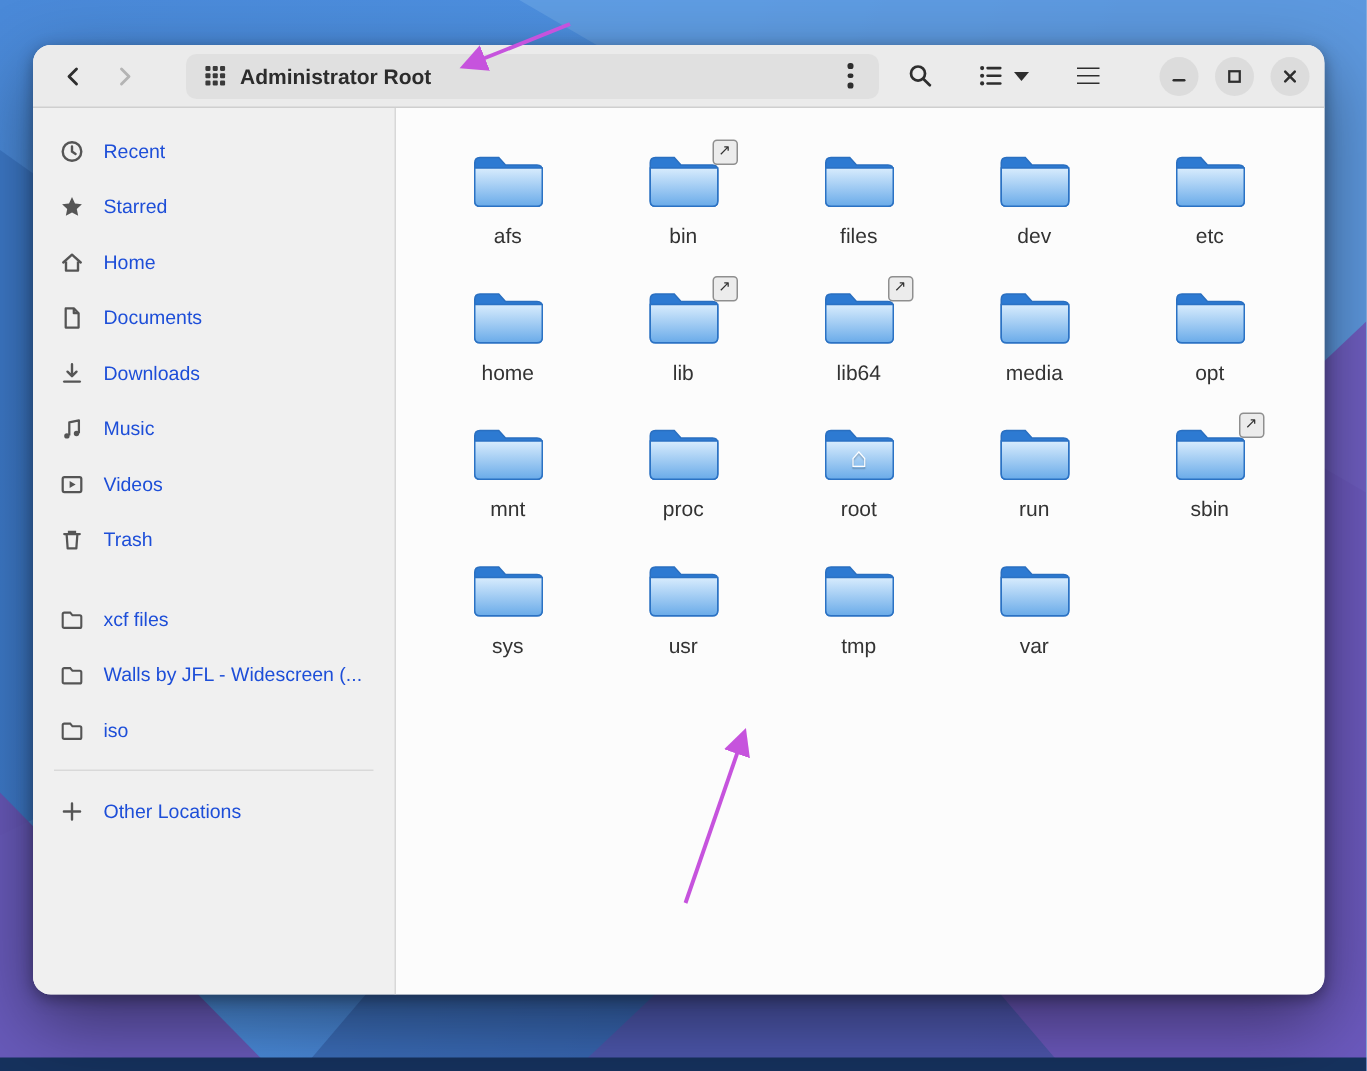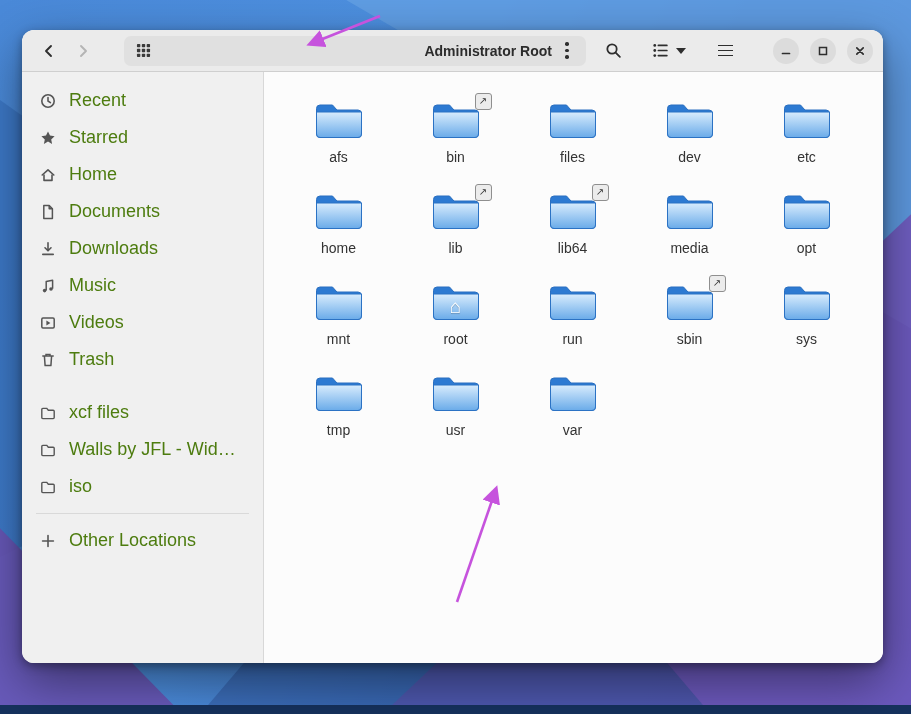--- a/index.html
+++ b/index.html
@@ -20,21 +20,21 @@
 
   
   .window {
     position:absolute; left:22px; top:30px; width:861px; height:633px;
     border-radius:12px; background:#fcfcfc; overflow:hidden;
     display:flex; flex-direction:column;
     box-shadow:0 3px 10px rgba(0,0,0,.35), 0 18px 50px rgba(0,0,0,.45);
   }
   .headerbar {
     flex:0 0 42px; background:#ebebeb; border-bottom:1px solid #cfcfcf;
-    display:flex; align-items:center; padding:0 10px; box-sizing:border-box;text-align:right;
+    display:flex; align-items:center; padding:0 10px; box-sizing:border-box;
   }
   .icon-btn { width:34px; height:34px; border-radius:7px; display:flex;
     align-items:center; justify-content:center; flex:0 0 auto; cursor:pointer; }
   .path-pill {
     height:30px; width:462px; margin-left:24px; background:#e0e0e0; border-radius:7px;
     display:flex; align-items:center; padding:0 4px 0 12px; box-sizing:border-box; flex:0 0 auto;
   }
   .path-label { margin-left:9px; font-size:14px; font-weight:bold; color:#2c2c2c; flex:1;
     white-space:nowrap; overflow:hidden; }
   .kebab { display:flex; flex-direction:column; gap:3px; }
@@ -45,21 +45,21 @@
   .burger { display:flex; flex-direction:column; gap:4px; }
   .burger i { display:block; width:15px; height:0; border-top:1.8px solid #2e2e2e; }
   .win-btn { width:26px; height:26px; border-radius:50%; background:#dcdcdc;
     display:flex; align-items:center; justify-content:center; margin-left:11px; flex:0 0 auto; cursor:pointer; }
 
   
   .content { flex:1; display:flex; min-height:0; }
   .sidebar { width:242px; flex:0 0 242px; background:#f0f0f0; border-right:1px solid #d8d8d8;
     padding:10px 8px; box-sizing:border-box; }
   .side-item { height:37px; display:flex; align-items:center; gap:13px; padding:0 10px;
-    border-radius:6px; color:#4d7c0f; font-size:18px; cursor:pointer; }
+    border-radius:6px; color:#1d4ed8; font-size:13px; cursor:pointer; }
   .side-item .s-icon { width:16px; height:16px; display:flex; align-items:center; justify-content:center; }
   .side-label { white-space:nowrap; overflow:hidden; text-overflow:ellipsis; }
   .bookmarks { margin-top:16px;text-align:center; }
   .side-sep { border:none; border-top:1px solid #d9d9d9; margin:8px 6px; }
 
   .main { flex:1; background:#fcfcfc; padding:26px 0 0 16px; box-sizing:border-box; }
   .grid { display:grid; grid-template-columns:repeat(5,117px); grid-auto-rows:91px; }
   .file-cell { width:117px; display:flex; flex-direction:column; align-items:center; cursor:pointer; }
   .icon-wrap { position:relative; width:54px; height:46px; display:flex; align-items:center; justify-content:center; }
   .file-label { margin-top:5px; font-size:14px; color:#333; }
@@ -396,20 +396,28 @@
                 <use href="#folder-shape"></use>
               </svg>
             </div>
           <div class="file-label">mnt</div>
         </div>
         <div class="file-cell">
           <div class="icon-wrap">
               <svg width="50" height="42">
                 <use href="#folder-shape"></use>
               </svg>
+            </div>
+          <div class="file-label">proc</div>
+        </div>
+        <div class="file-cell">
+          <div class="icon-wrap">
+              <svg width="50" height="42">
+                <use href="#folder-shape"></use>
+              </svg>
             <span class="emblem-home">⌂</span>
             </div>
           <div class="file-label">root</div>
         </div>
         <div class="file-cell">
           <div class="icon-wrap">
               <svg width="50" height="42">
                 <use href="#folder-shape"></use>
               </svg>
             </div>
@@ -432,29 +440,29 @@
               </svg>
             </div>
           <div class="file-label">sys</div>
         </div>
         <div class="file-cell">
           <div class="icon-wrap">
               <svg width="50" height="42">
                 <use href="#folder-shape"></use>
               </svg>
             </div>
+          <div class="file-label">usr</div>
+        </div>
+        <div class="file-cell">
+          <div class="icon-wrap">
+              <svg width="50" height="42">
+                <use href="#folder-shape"></use>
+              </svg>
+            </div>
           <div class="file-label">tmp</div>
-        </div>
-        <div class="file-cell">
-          <div class="icon-wrap">
-              <svg width="50" height="42">
-                <use href="#folder-shape"></use>
-              </svg>
-            </div>
-          <div class="file-label">usr</div>
         </div>
         <div class="file-cell">
           <div class="icon-wrap">
               <svg width="50" height="42">
                 <use href="#folder-shape"></use>
               </svg>
             </div>
           <div class="file-label">var</div>
         </div>
 

